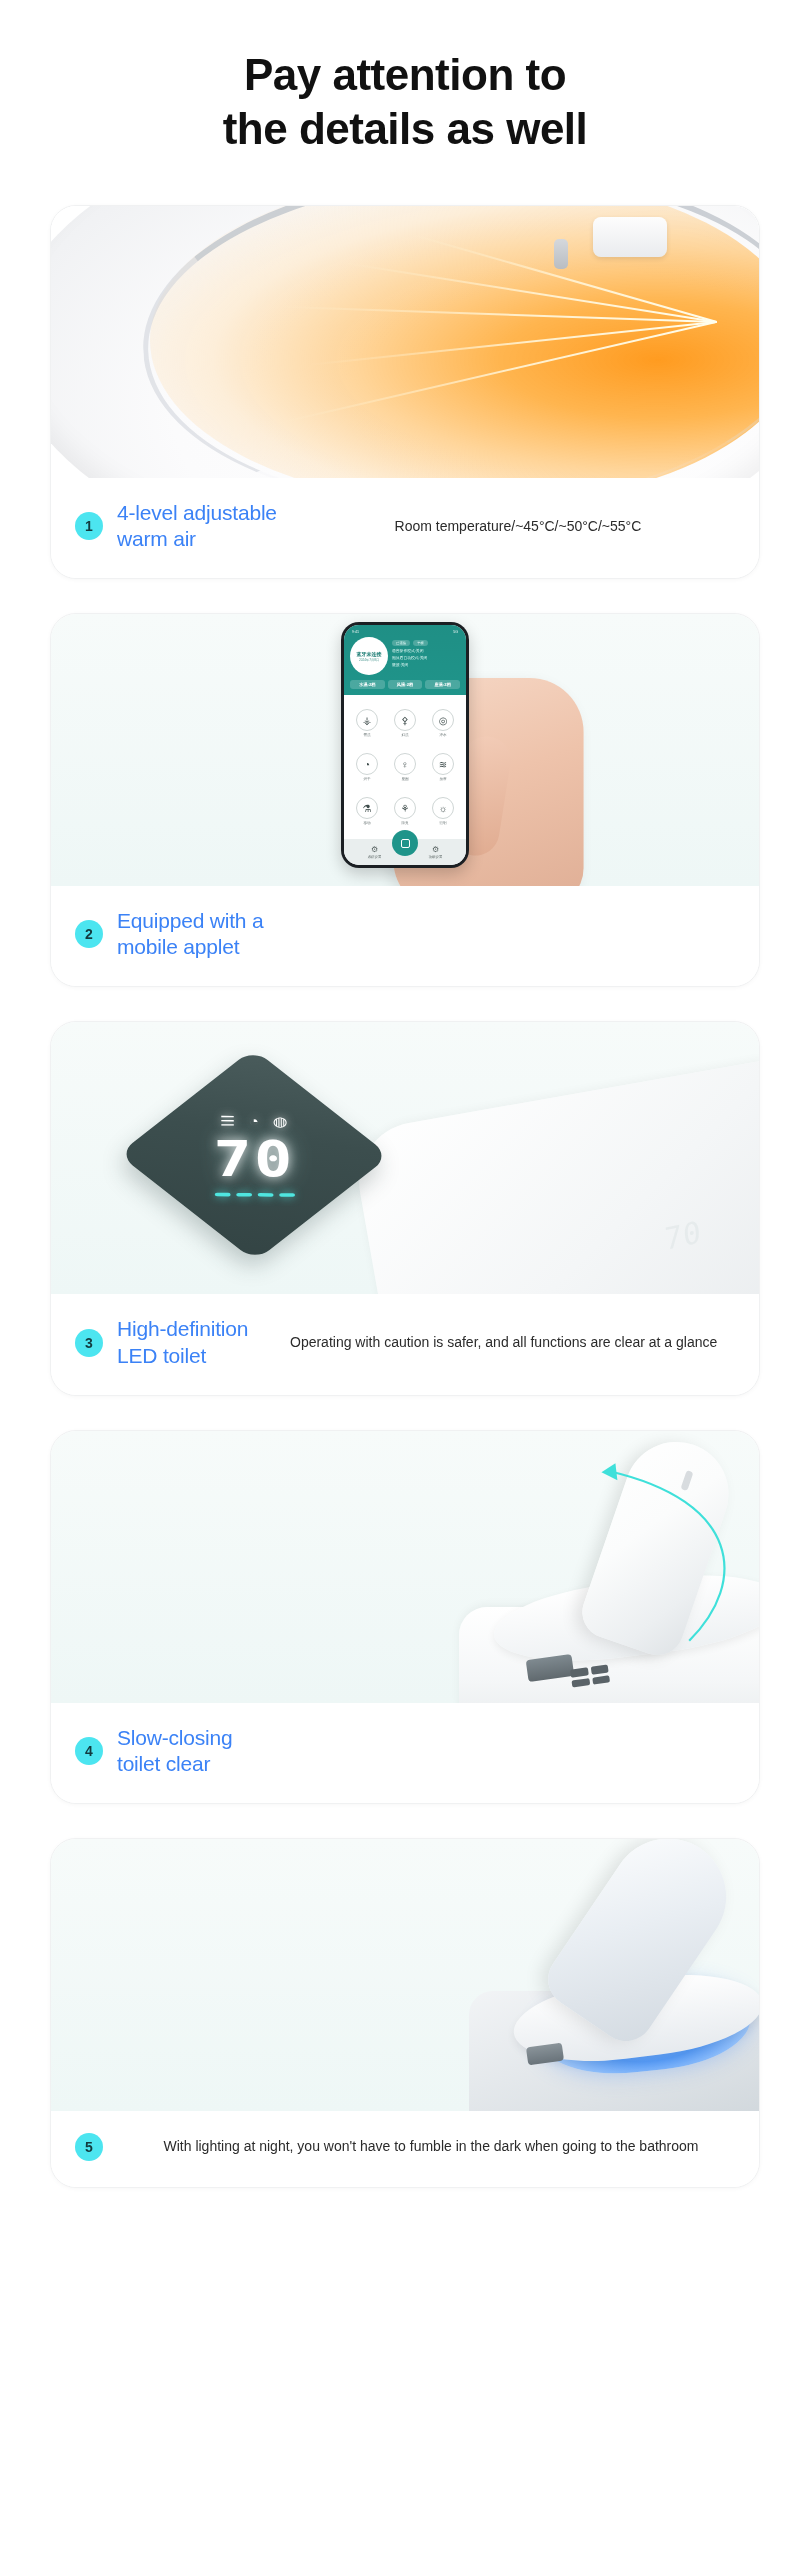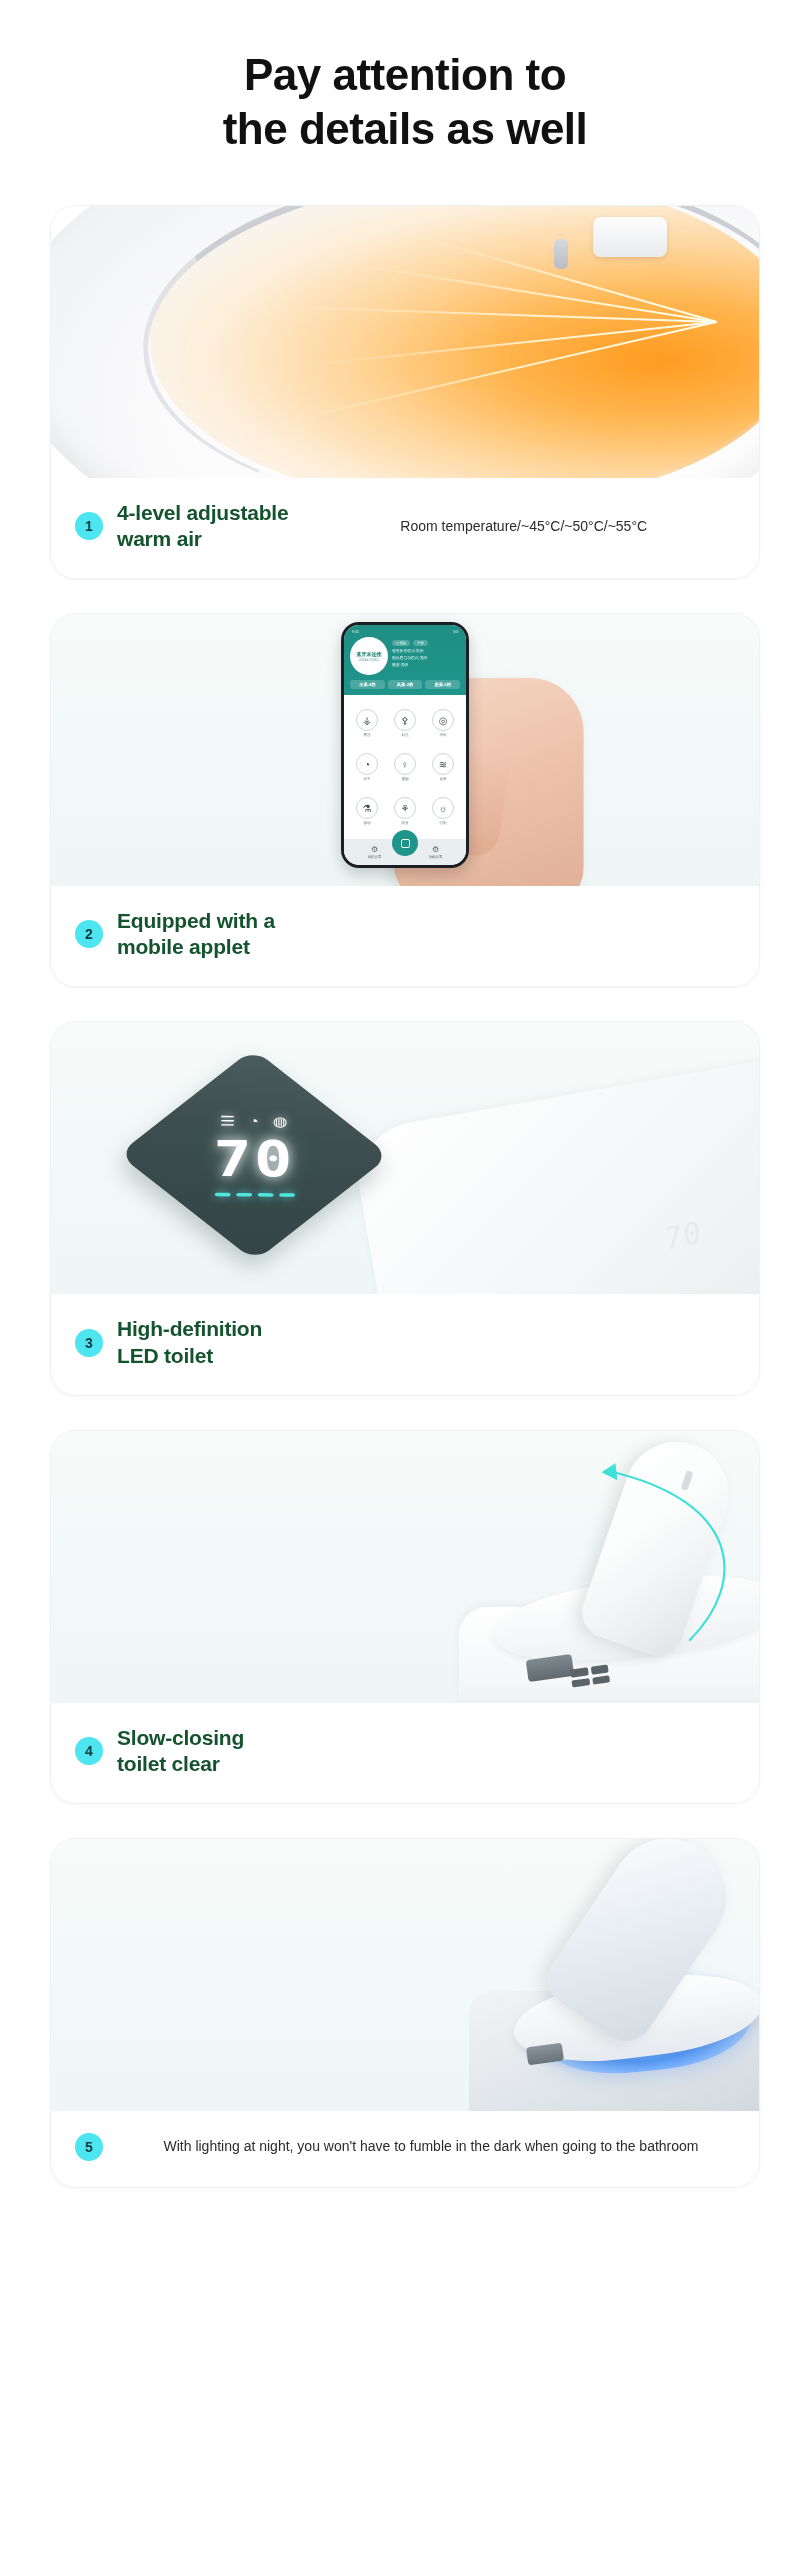--- a/index.html
+++ b/index.html
@@ -446,22 +446,22 @@
     background: #4ce5f0;
     color: #123a3e;
     font-size: 14px;
     font-weight: 600;
     display: flex; align-items: center; justify-content: center;
   }
   .cap-title {
     flex: 0 0 auto;
     font-size: 21px;
     line-height: 1.24;
-    font-weight: 700;
-    color: #14532d;
+    font-weight: 400;
+    color: #3b82f6;
     letter-spacing: -0.2px;
     white-space: pre-line;
   }
   .cap-desc {
     flex: 1 1 auto;
     text-align: center;
     font-size: 14px;
     line-height: 1.38;
     color: #2b2b2b;
     padding-left: 12px;
@@ -624,20 +624,21 @@
                 <i></i>
               </div>
             </div>
           </div>
         </div>
       </div>
       <div class="caption">
         <span class="badge">3</span>
         <span class="cap-title">High-definition
 LED toilet</span>
+        <span class="cap-desc">Operating with caution is safer, and all functions are clear at a glance</span>
       </div>
     </section>
 
     <section class="card c4">
       <div class="media">
         <div class="seat-scene">
           <div class="toilet-body"></div>
           <div class="seat-ring"></div>
           <div class="lid"></div>
           <div class="ctrl-pad"></div>

